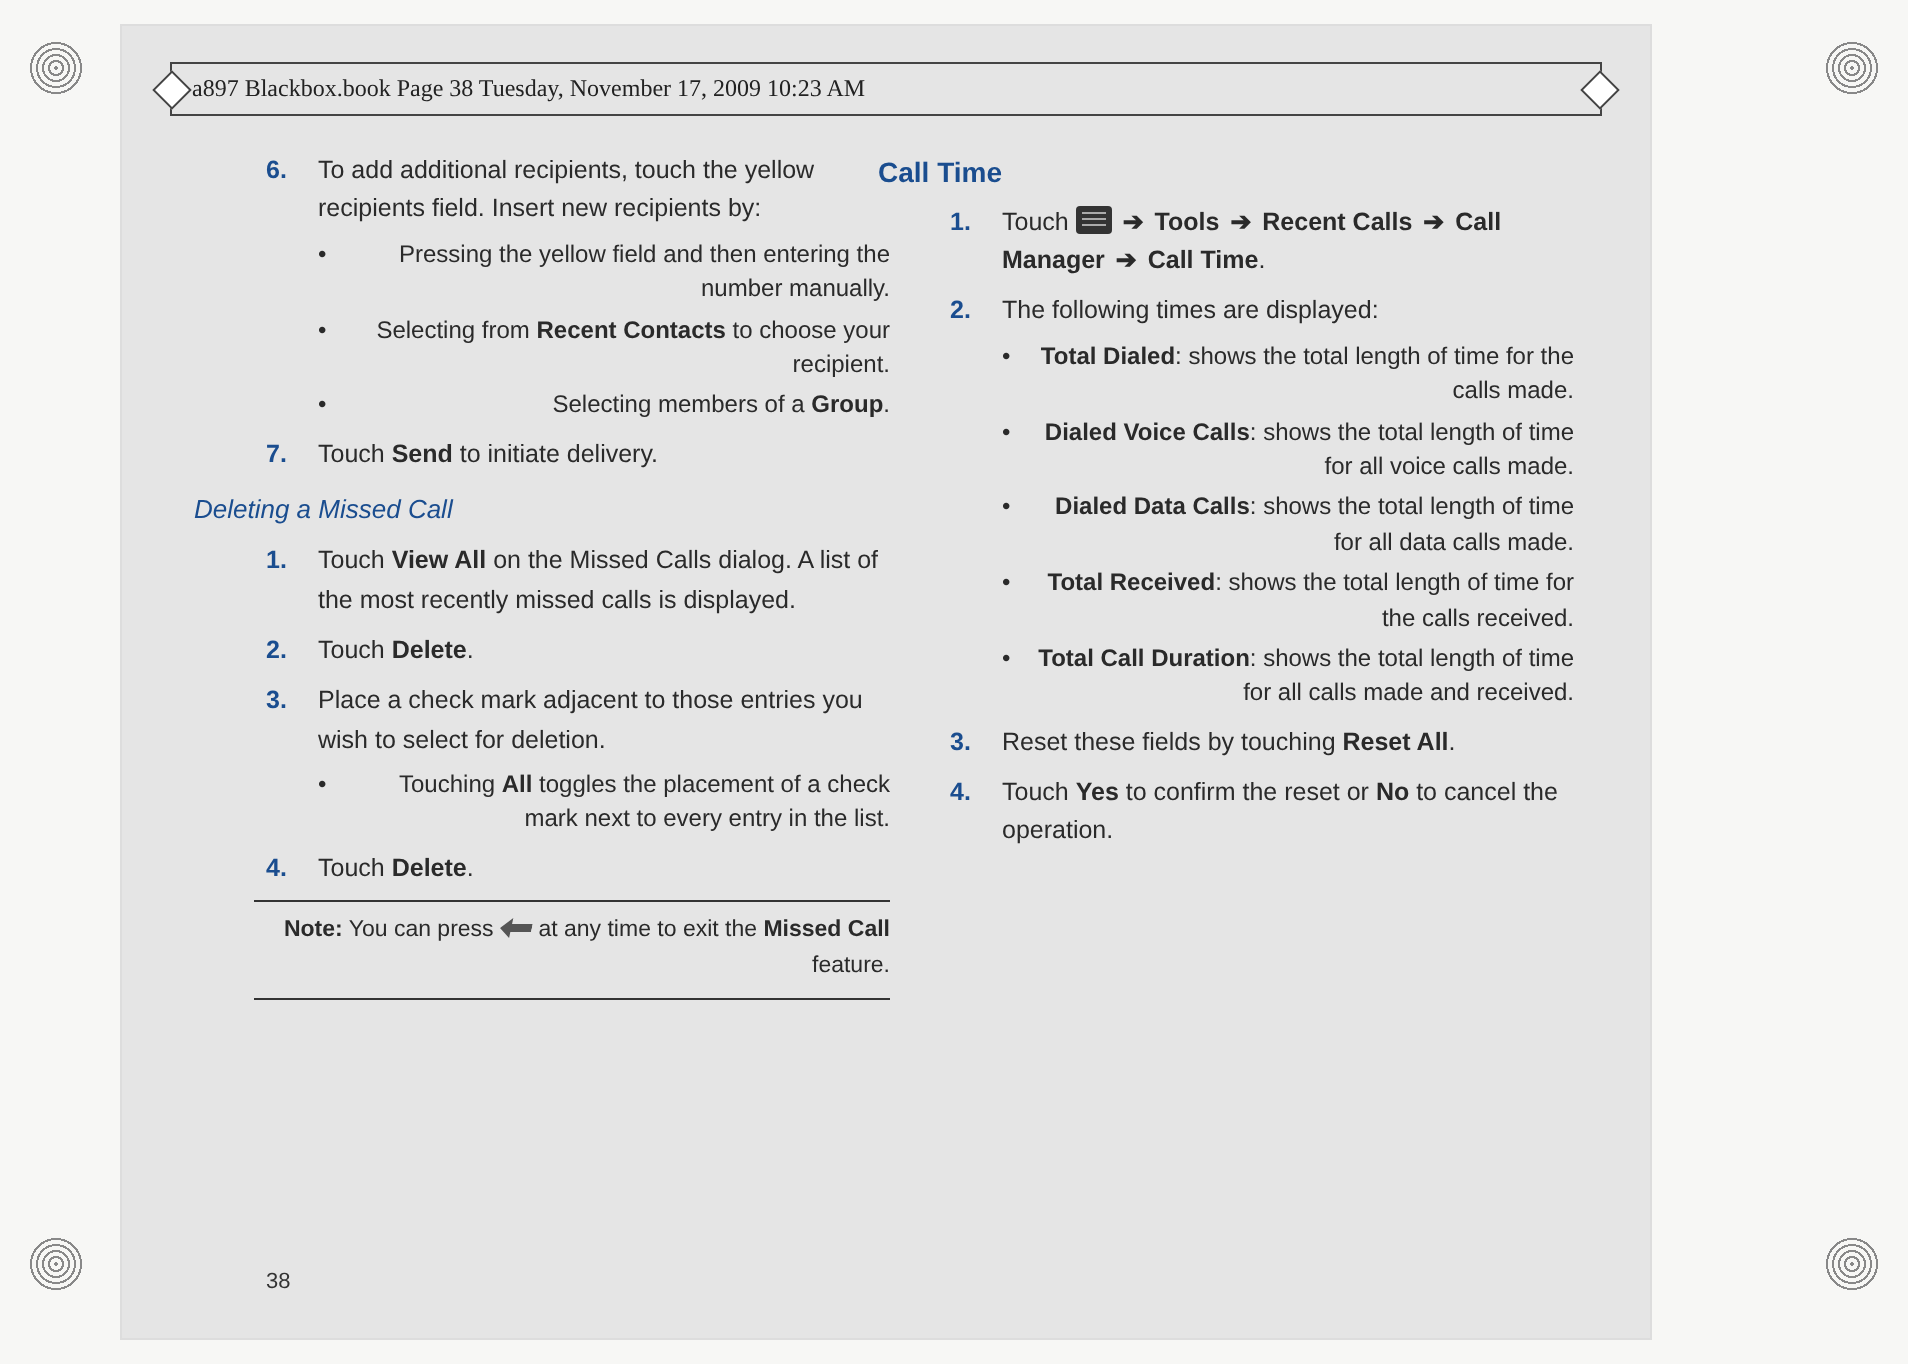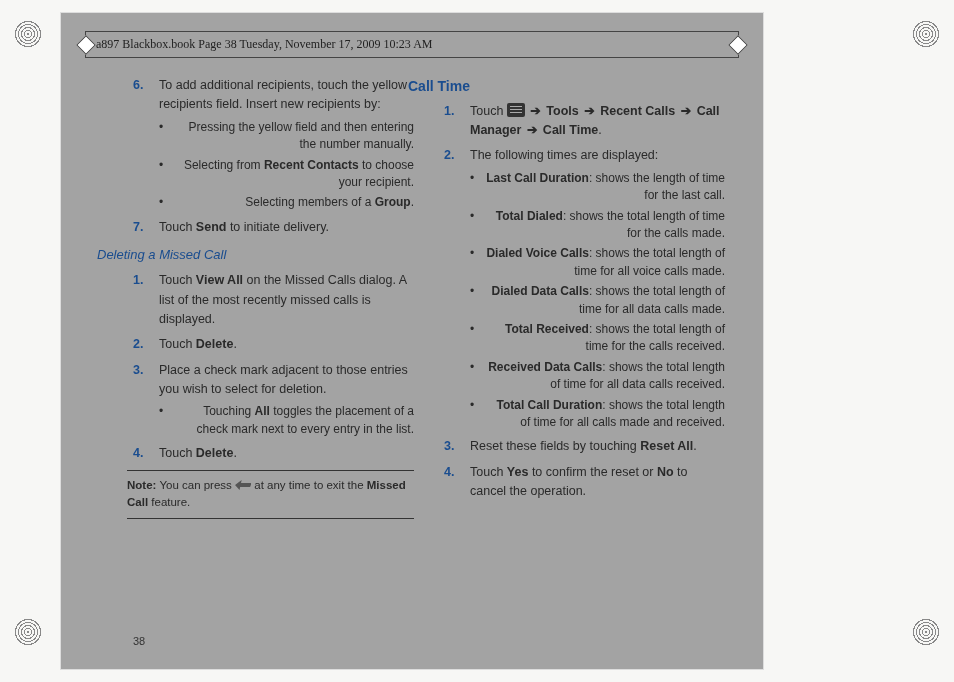--- a/index.html
+++ b/index.html
@@ -8,23 +8,23 @@
     height: 682px;
     background: #f7f7f5;
     font-family: Arial, Helvetica, sans-serif;
     position: relative;
     color: #222;
   }
   .page {
     position: absolute;
     left: 60px;
     top: 12px;
-    width: 704px;
+    width: 766px;
     height: 658px;
-    background: #a3a3a3;
+    background: #e5e5e5;
     border: 1px solid #ddd;
   }
   .radial {
     position: absolute; width:28px; height:28px; border-radius:50%;
     background: repeating-radial-gradient(circle, #888 0 1px, transparent 1px 3px);
   }
   .radial.tl { left: 14px; top: 20px; }
   .radial.tr { right: 14px; top: 20px; }
   .radial.bl { left: 14px; bottom: 36px; }
   .radial.br { right: 14px; bottom: 36px; }
@@ -54,21 +54,21 @@
   ol.num { list-style: none; padding-left: 0; }
   ol.num > li { padding-left: 26px; position: relative; margin-bottom: 6px; }
   ol.num > li .n { position:absolute; left:0; font-weight:bold; color:#1a4d8f; }
   ul.bul { list-style: none; padding-left: 0; margin-top:4px;text-align:right; }
   ul.bul > li { padding-left: 14px; position: relative; margin-bottom: 3px; font-size:12px; line-height:1.45; }
   ul.bul > li::before { content:"•"; position:absolute; left:0; }
   .sub-h { font-style: italic; font-weight: normal; color:#1a4d8f; margin: 8px 0 6px -36px; font-size:13px;}
   .sect-h { font-weight: bold; color:#1a4d8f; margin: 0 0 4px -36px; font-size:14px;}
   .bold { font-weight: bold; }
   .note-rule { border-top:1px solid #333; margin: 6px 0 4px -6px; }
-  .note { font-size: 11.5px; padding: 2px 0 4px 0; margin-left:-6px;}
+  .note { font-size: 11.5px; padding: 2px 0 4px 0; margin-left:-6px;text-align:right;}
   .note-rule2 { border-top:1px solid #333; margin: 2px 0 0 -6px; }
   .icon-menu {
     display:inline-block; width:18px; height:14px; background:#333; border-radius:2px;
     vertical-align: -2px; position:relative;
   }
   .icon-menu::before { content:""; position:absolute; left:3px; right:3px; top:3px; bottom:3px;
     background: repeating-linear-gradient(#aaa 0 1px, transparent 1px 3px); }
   .icon-back {
     display:inline-block; width:16px; height:10px; vertical-align:-1px;
     background: linear-gradient(#555,#555);
@@ -155,26 +155,24 @@
           <span class="bold">Recent Calls</span>
           <span class="arrow">➔</span>
           <span class="bold">Call Manager</span>
           <span class="arrow">➔</span>
           <span class="bold">Call Time</span><span>.</span>
         </li>
         <li>
           <span class="n">2.</span>
           <span>The following times are displayed:</span>
           <ul class="bul tight">
-            <li><span class="bold">Last Call Duration</span><span>: shows the length of time for the last call.</span></li>
             <li><span class="bold">Total Dialed</span><span>: shows the total length of time for the calls made.</span></li>
             <li><span class="bold">Dialed Voice Calls</span><span>: shows the total length of time for all voice calls made.</span></li>
             <li><span class="bold">Dialed Data Calls</span><span>: shows the total length of time for all data calls made.</span></li>
             <li><span class="bold">Total Received</span><span>: shows the total length of time for the calls received.</span></li>
-            <li><span class="bold">Received Data Calls</span><span>: shows the total length of time for all data calls received.</span></li>
             <li><span class="bold">Total Call Duration</span><span>: shows the total length of time for all calls made and received.</span></li>
           </ul>
         </li>
         <li>
           <span class="n">3.</span>
           <span>Reset these fields by touching </span><span class="bold">Reset All</span><span>.</span>
         </li>
         <li>
           <span class="n">4.</span>
           <span>Touch </span><span class="bold">Yes</span><span> to confirm the reset or </span><span class="bold">No</span><span> to cancel the operation.</span>

